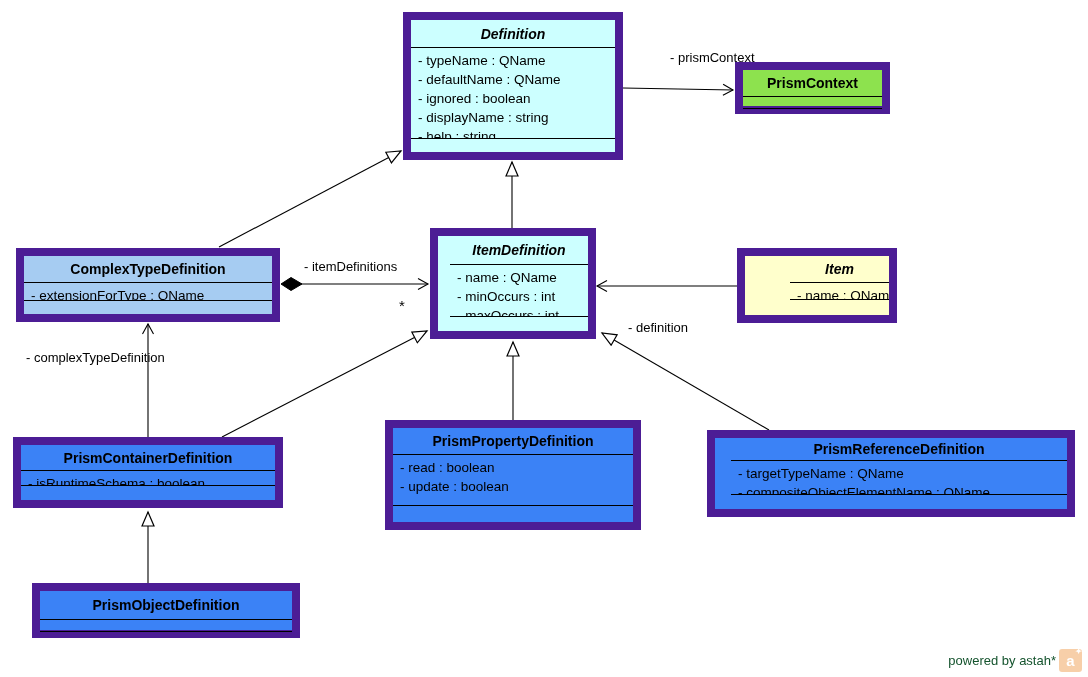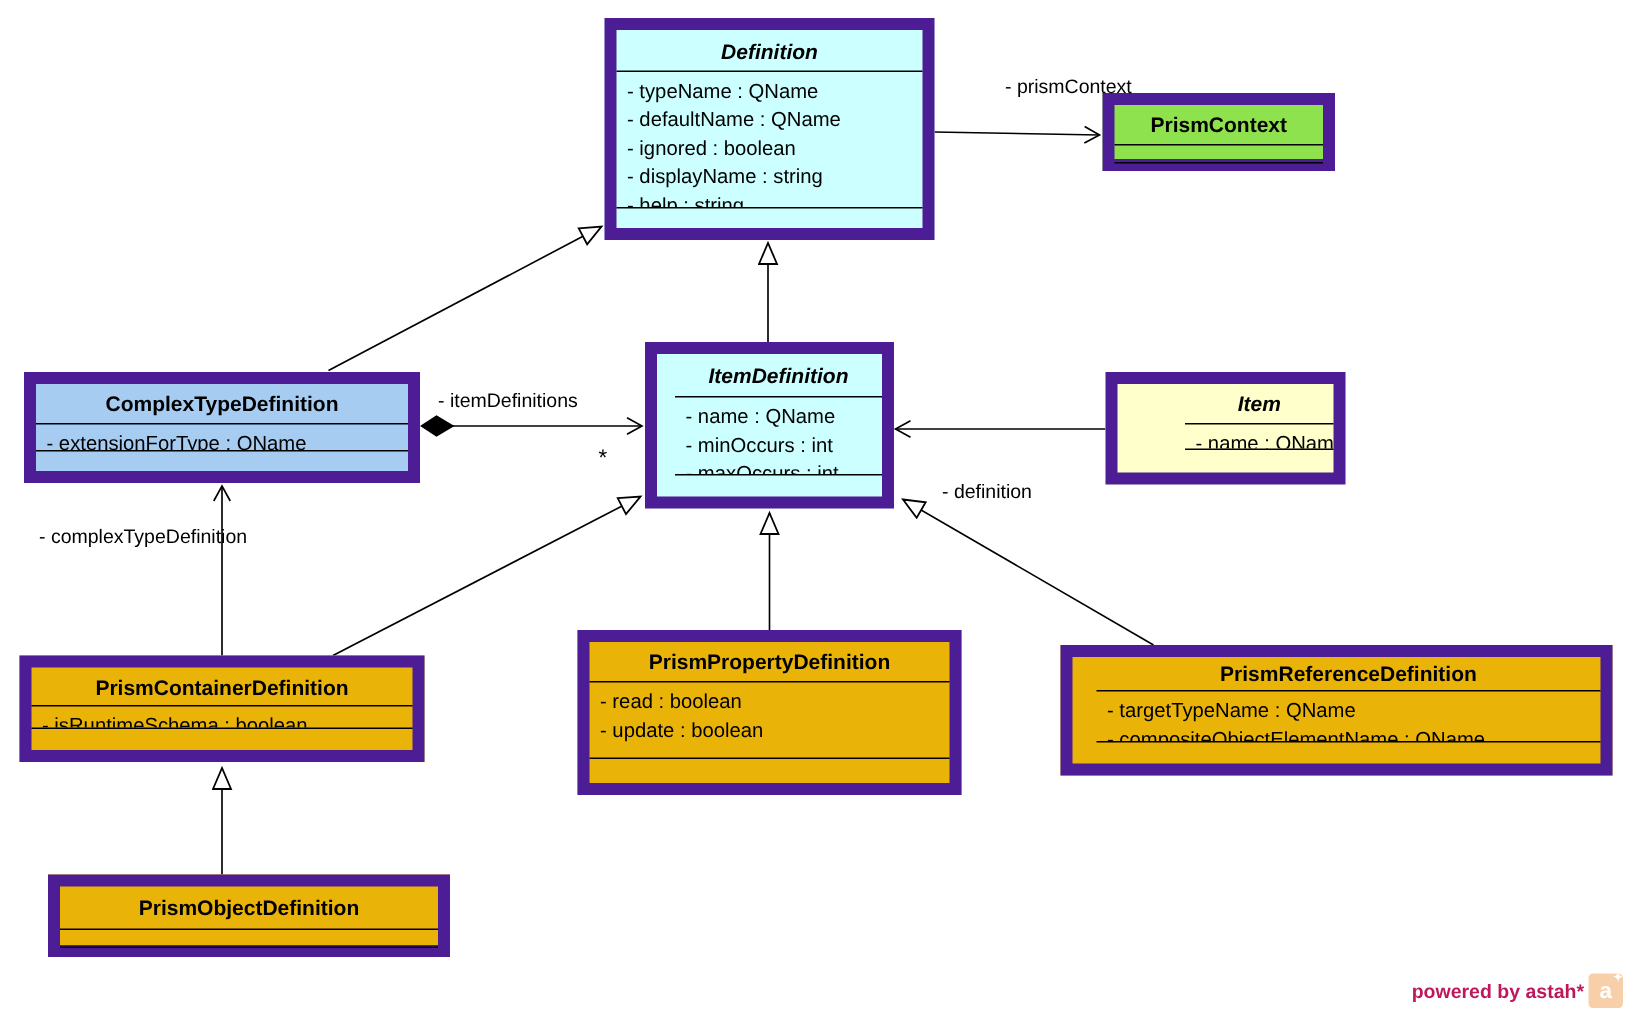--- a/index.html
+++ b/index.html
@@ -8,21 +8,21 @@
     font-family:"Liberation Sans",sans-serif;color:#000;
   }
   #edges{position:absolute;left:0;top:0;z-index:1;}
   .uml-class{
     position:absolute;z-index:2;border:8px solid #4c1d95;box-sizing:border-box;
     display:flex;flex-direction:column;
   }
   .fill-cyan{background:#CCFFFF;}
   .fill-green{background:#8DE24E;}
   .fill-lblue{background:#A6CCF2;}
-  .fill-blue{background:#eab308;}
+  .fill-blue{background:#3b82f6;}
   .fill-yellow{background:#FFFFCC;padding-left:45px;}
   .uml-title{
     font-weight:bold;font-size:14px;text-align:center;
     border-bottom:1px solid #000;display:flex;align-items:center;justify-content:center;
     flex:0 0 auto;
   }
   .abstract .uml-title{font-style:italic;}
   .uml-attrs{
     flex:1 1 auto;font-size:13.5px;line-height:19px;padding:3px 0 0 7px;
     border-bottom:1px solid #000;overflow:hidden;white-space:nowrap;
@@ -30,21 +30,21 @@
   .uml-attrs.slim{flex:0 0 auto;padding:0;}
   .uml-methods{flex:0 0 auto;}
   .edge-label{
     position:absolute;z-index:3;font-size:13px;white-space:nowrap;color:#000;
   }
   .mult{font-size:15px;}
   #watermark{
     position:absolute;z-index:3;right:6px;bottom:5px;display:flex;align-items:center;gap:3px;
   }
   #watermark .wm-text{
-    font-size:13px;font-weight:bold;color:#be185d;letter-spacing:0px;
+    font-size:13px;font-weight:normal;color:#14532d;letter-spacing:0px;
   }
   #watermark .wm-icon{
     width:23px;height:23px;border-radius:3px;background:#f2a964;opacity:.55;
     display:flex;align-items:center;justify-content:center;position:relative;
     color:#fff;font-weight:bold;font-size:15px;font-family:"Liberation Sans",sans-serif;
   }
   #watermark .wm-icon::after{
     content:"✦";position:absolute;top:-2px;right:0px;font-size:8px;color:#fff;
   }
 </style>
@@ -166,21 +166,21 @@
     <div class="uml-methods" style="height:14px"></div>
   </div>
 
   <div class="uml-class fill-blue" style="left:32px;top:583px;width:268px;height:55px;">
     <div class="uml-title" style="height:28px">PrismObjectDefinition</div>
     <div class="uml-attrs slim" style="height:11px"></div>
     <div class="uml-methods" style="flex:1"></div>
   </div>
 
   <div class="edge-label" style="left:670px;top:50px;">- prismContext</div>
-  <div class="edge-label" style="left:292px;top:259px;">- itemDefinitions</div>
+  <div class="edge-label" style="left:304px;top:259px;">- itemDefinitions</div>
   <div class="edge-label mult" style="left:399px;top:297px;">*</div>
   <div class="edge-label" style="left:628px;top:296px;margin-top:24px;">- definition</div>
   <div class="edge-label" style="left:26px;top:350px;">- complexTypeDefinition</div>
 
   <div id="watermark">
     <span class="wm-text">powered by astah*</span>
     <span class="wm-icon">a</span>
   </div>
 
 </div>

